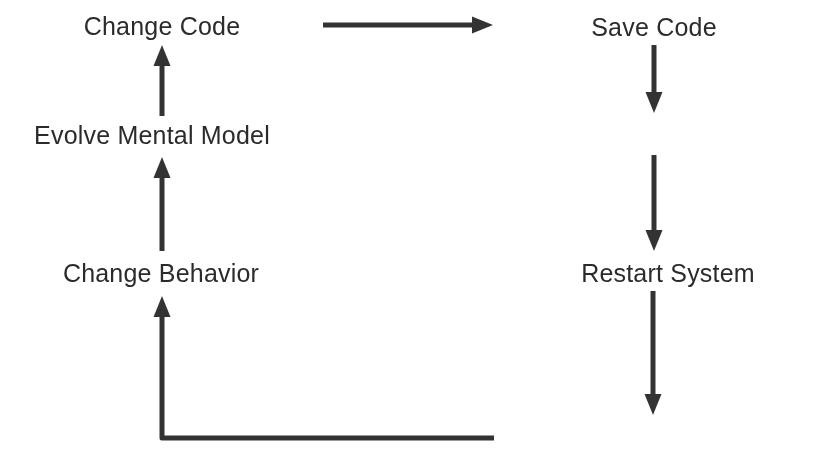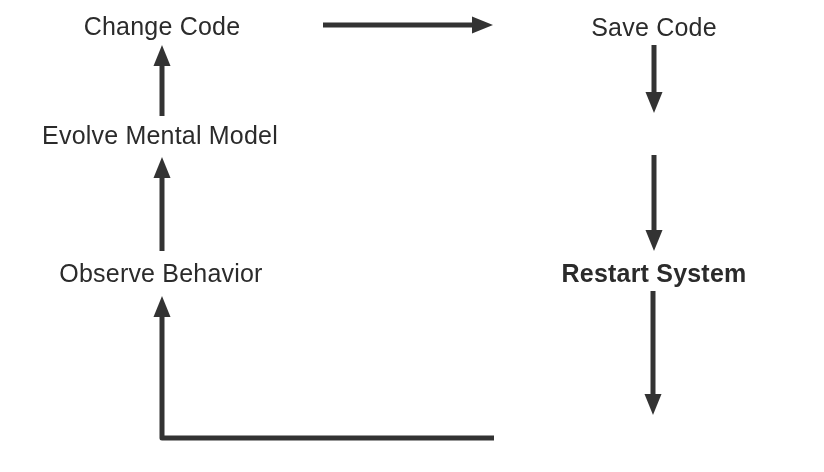--- a/index.html
+++ b/index.html
@@ -41,26 +41,26 @@
 </style>
 </head>
 <body>
 
 <div class="canvas">
 
   <div class="node-label" style="left:654px; top:14px;">Save Code</div>
 
   <div class="node-label" style="left:162px; top:13px;">Change Code</div>
 
-  <div class="node-label" style="left:160px; top:122px;">Evolve Mental Model</div>
+  <div class="node-label" style="left:152px; top:122px;">Evolve Mental Model</div>
 
 
-  <div class="node-label" style="left:161px; top:260px;">Observe Behavior</div>
+  <div class="node-label" style="left:161px; top:260px;">Change Behavior</div>
 
-  <div class="node-label" style="left:654px; top:260px;font-weight:bold;">Restart System</div>
+  <div class="node-label" style="left:668px; top:260px;">Restart System</div>
 
 
   <svg class="arrow-layer" viewBox="0 0 824 472">
 
     <g>
       <line x1="323" y1="25" x2="475" y2="25" stroke="#333333"></line>
       <polygon points="493,25 472,16.5 472,33.5" fill="#333333"></polygon>
     </g>
 
     <g>

